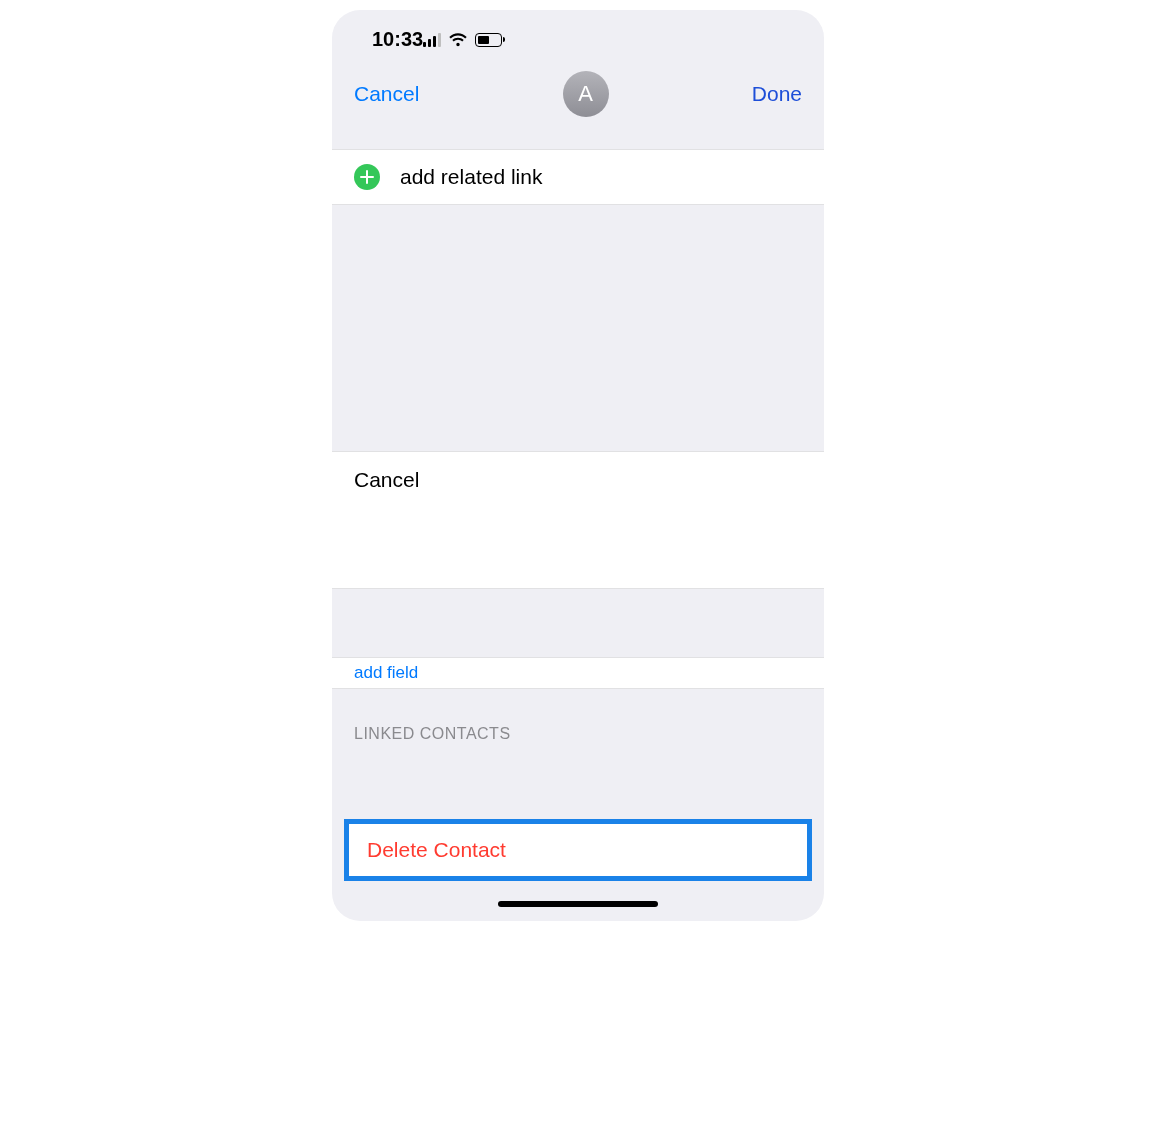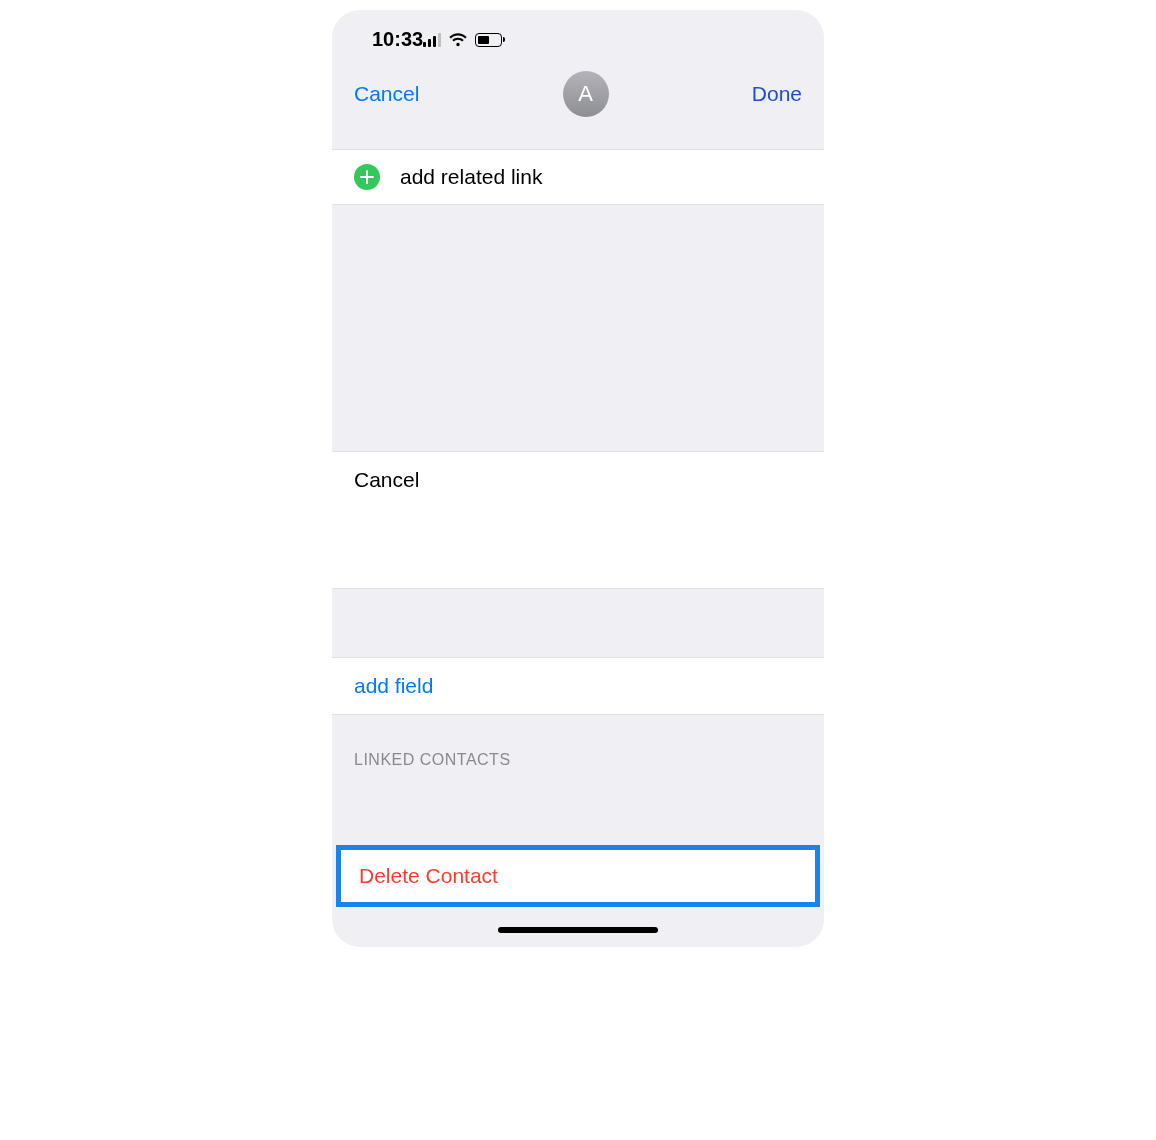--- a/index.html
+++ b/index.html
@@ -135,37 +135,37 @@
       border-bottom: 1px solid #e1e1e3;
       padding: 16px 22px;
       font-size: 21px;
       color: #000;
       height: 138px;
     }
     .add-field-row {
       background: #fff;
       border-top: 1px solid #e1e1e3;
       border-bottom: 1px solid #e1e1e3;
-      padding: 16px 22px;
-      font-size: 21px;
+      padding: 5px 22px;
+      font-size: 17px;
       color: #007aff;
     }
     .section-header {
       padding: 36px 22px 8px 22px;
       font-size: 16px;
       color: #8a8a8e;
       letter-spacing: 0.5px;
     }
     .delete-row {
       background: #fff;
       border: 5px solid #1a82e8;
       padding: 14px 18px;
       font-size: 21px;
       color: #ff3b30;
-      margin: 0 4px;
+      margin: 0 12px;
     }
     .home-indicator {
       position: absolute;
       bottom: 14px;
       left: 50%;
       transform: translateX(-50%);
       width: 160px;
       height: 6px;
       background: #000;
       border-radius: 3px;

